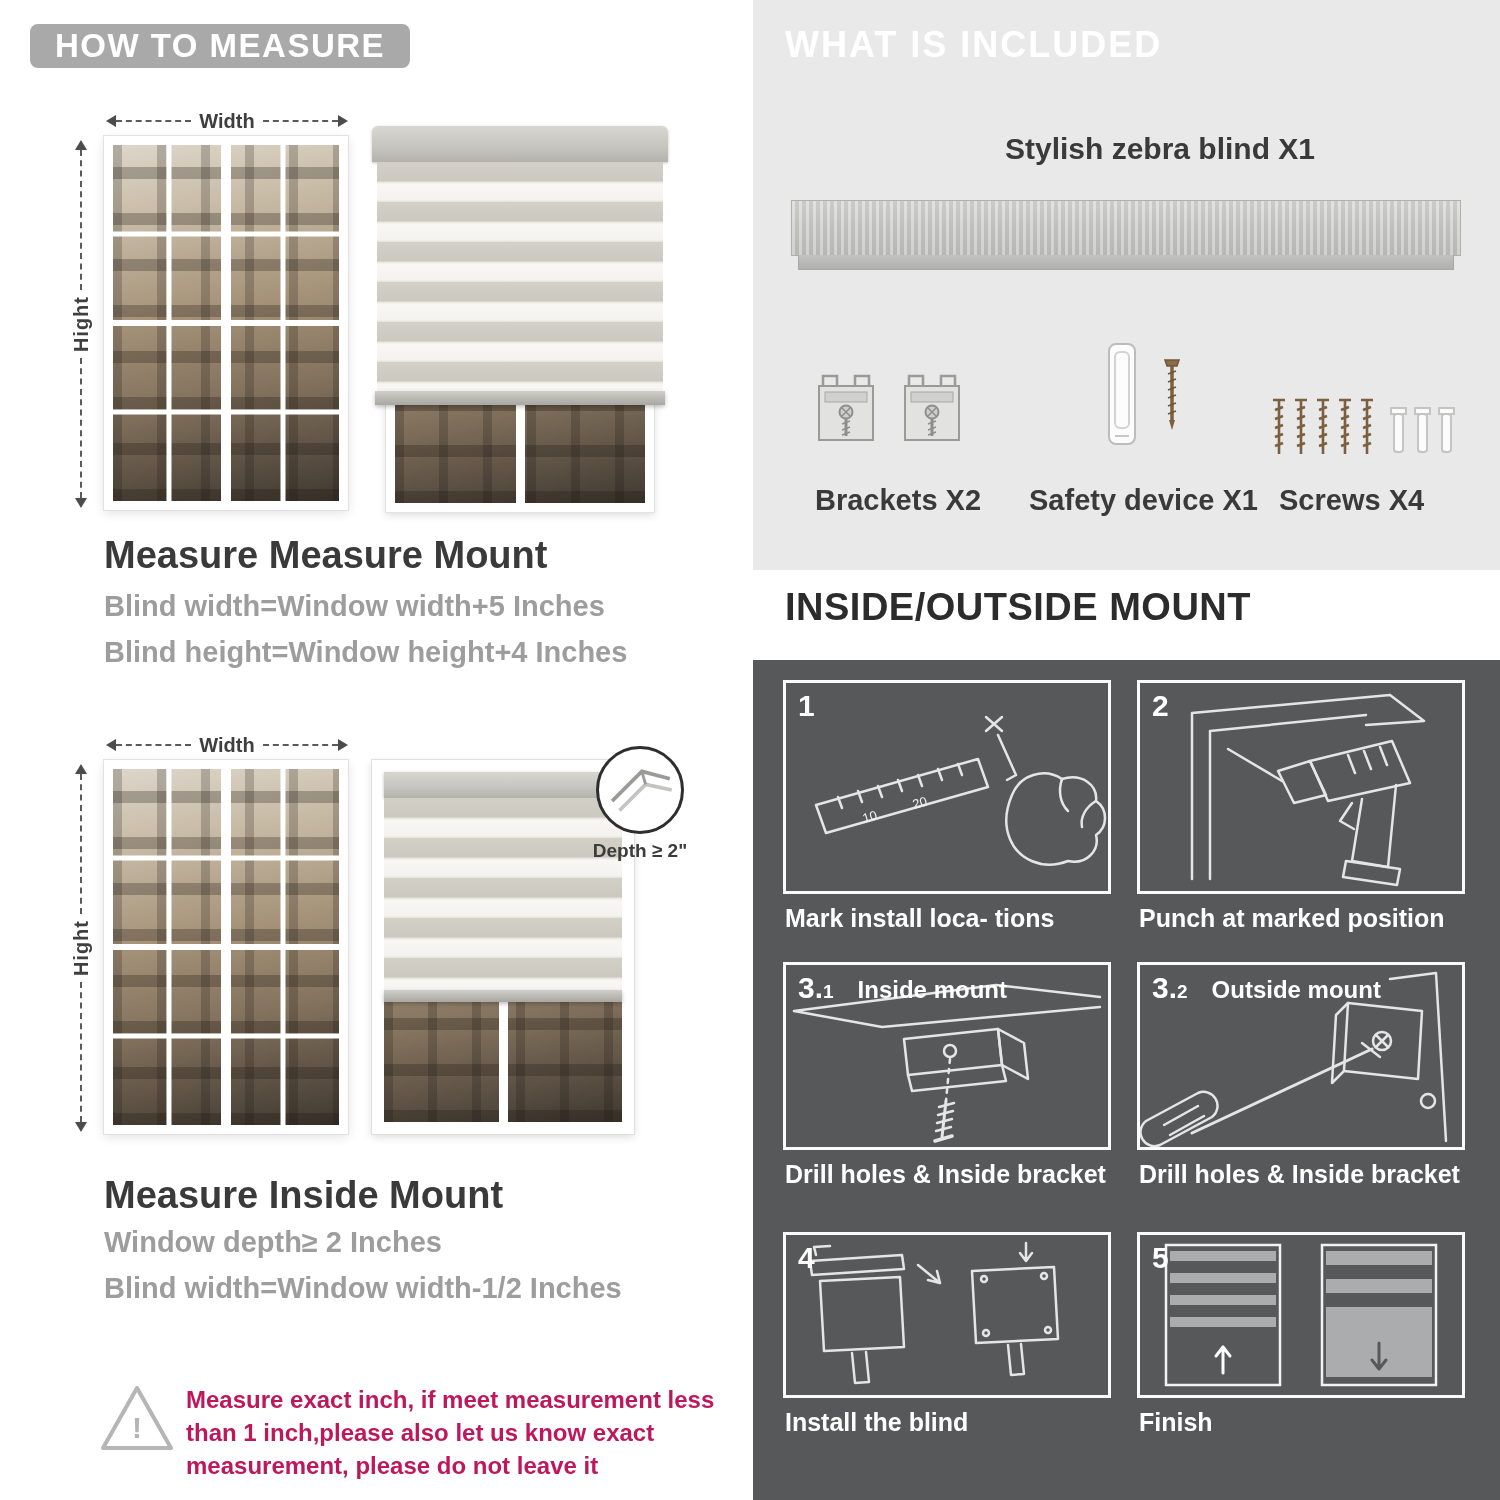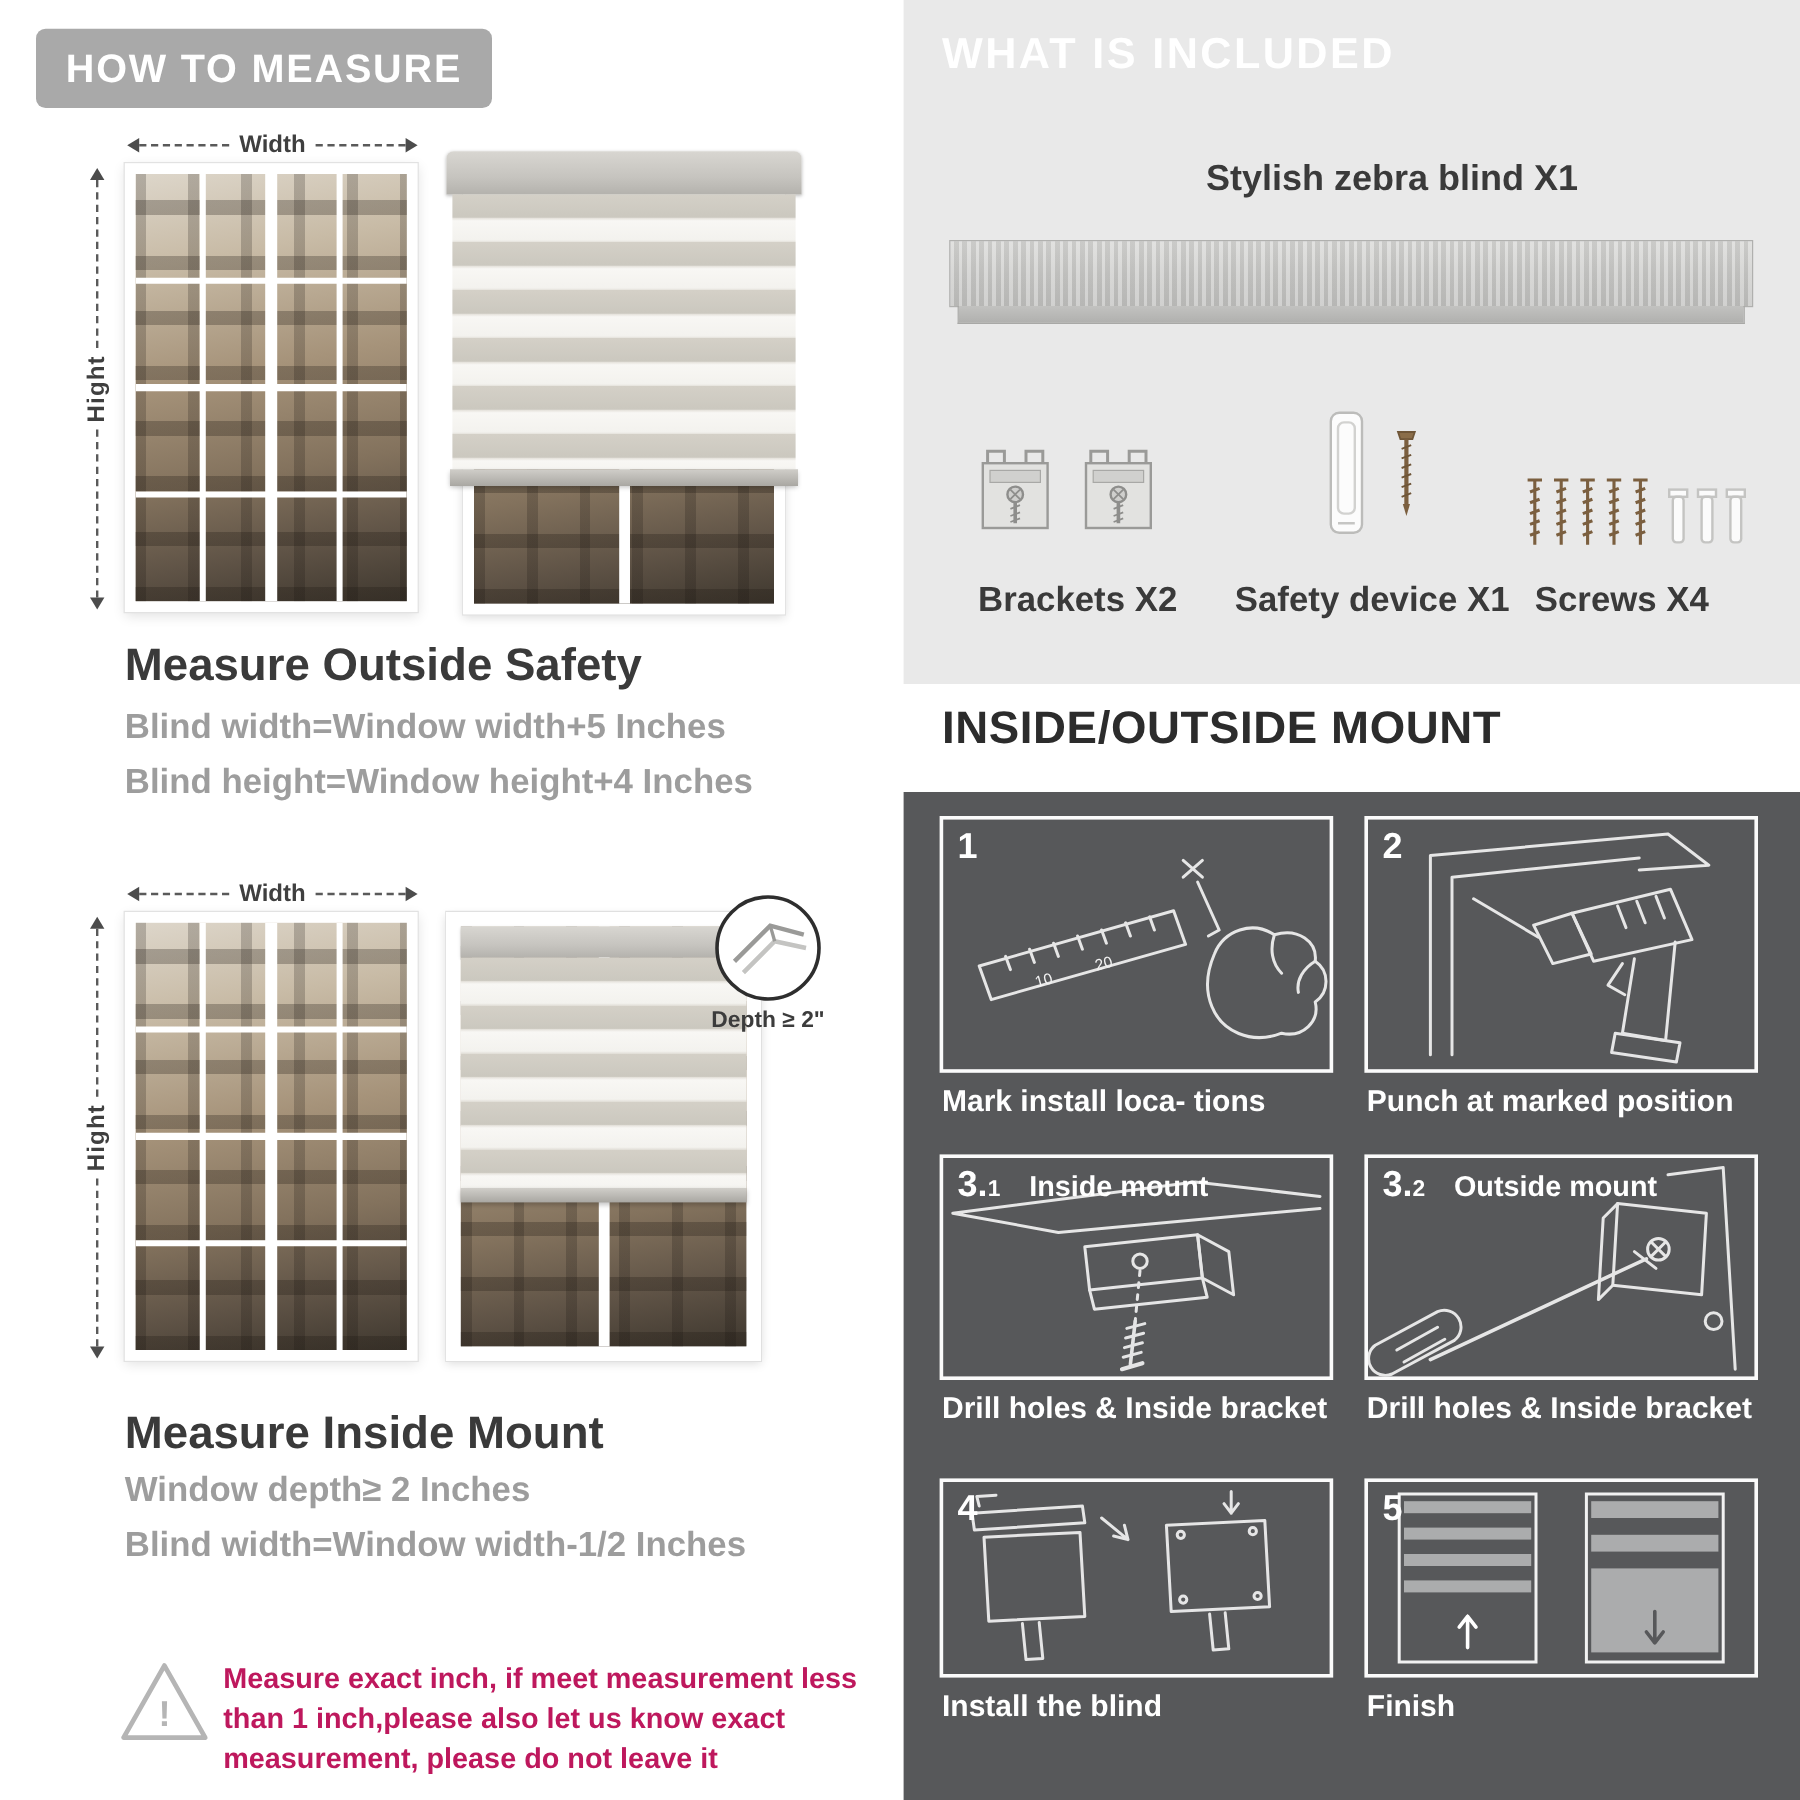--- a/index.html
+++ b/index.html
@@ -2,21 +2,21 @@
 <html style="--pill-gray: #a9a9a9; --heading-dark: #3a3a3a; --body-gray: #9d9d9d; --panel-light: #e9e9e9; --panel-dark: #57585a;"><head>
 <meta charset="utf-8">
 <style>
   *{box-sizing:border-box;margin:0;padding:0}
   html,body{width:1500px;height:1500px}
   body{font-family:"Liberation Sans",sans-serif;background:#fff}
   .canvas{position:relative;width:1500px;height:1500px;overflow:hidden;background:#fff}
 
   
   .sec-left{position:absolute;left:0;top:0;width:750px;height:1500px}
-  .pill{position:absolute;left:30px;top:24px;width:380px;height:66px;background:var(--pill-gray,#a9a9a9);
+  .pill{position:absolute;left:30px;top:24px;width:380px;height:44px;background:var(--pill-gray,#a9a9a9);
         border-radius:8px;display:flex;align-items:center;justify-content:center;
         color:#fff;font-size:33px;font-weight:700;letter-spacing:1.5px}
   .h-title{position:absolute;font-size:38px;font-weight:800;color:var(--heading-dark,#3a3a3a);white-space:nowrap}
   .h-line{position:absolute;font-size:29px;font-weight:700;color:var(--body-gray,#9d9d9d);white-space:nowrap}
 
   
   .harrow{position:absolute;display:flex;align-items:center;height:18px}
   .tri-l{width:0;height:0;border-top:6px solid transparent;border-bottom:6px solid transparent;border-right:10px solid #4c4c4c}
   .tri-r{width:0;height:0;border-top:6px solid transparent;border-bottom:6px solid transparent;border-left:10px solid #4c4c4c}
   .hdash{flex:1;height:0;border-top:2px dashed #5a5a5a}
@@ -126,21 +126,21 @@
     <div class="blind-fig" style="left:372px;top:126px;width:296px;height:386px">
       <div class="bwin" style="left:14px;right:14px;top:30px;bottom:0">
         <div class="photo"></div>
         <div class="cmull"></div>
       </div>
       <div class="cassette" style="left:0;right:0;top:0;height:36px"></div>
       <div class="stripes" style="left:5px;right:5px;top:36px;height:229px"></div>
       <div class="rail" style="left:3px;right:3px;top:265px;height:14px"></div>
     </div>
 
-    <h2 class="h-title" style="left:104px;top:534px">Measure Outside Safety</h2>
+    <h2 class="h-title" style="left:104px;top:534px">Measure Measure Mount</h2>
     <p class="h-line" style="left:104px;top:590px">Blind width=Window width+5 Inches</p>
     <p class="h-line" style="left:104px;top:636px">Blind height=Window height+4 Inches</p>
 
     <div class="harrow" style="left:106px;top:736px;width:242px">
       <span class="tri-l"></span>
       <span class="hdash"></span>
       <span class="alabel">Width</span>
       <span class="hdash"></span>
       <span class="tri-r"></span>
     </div>

